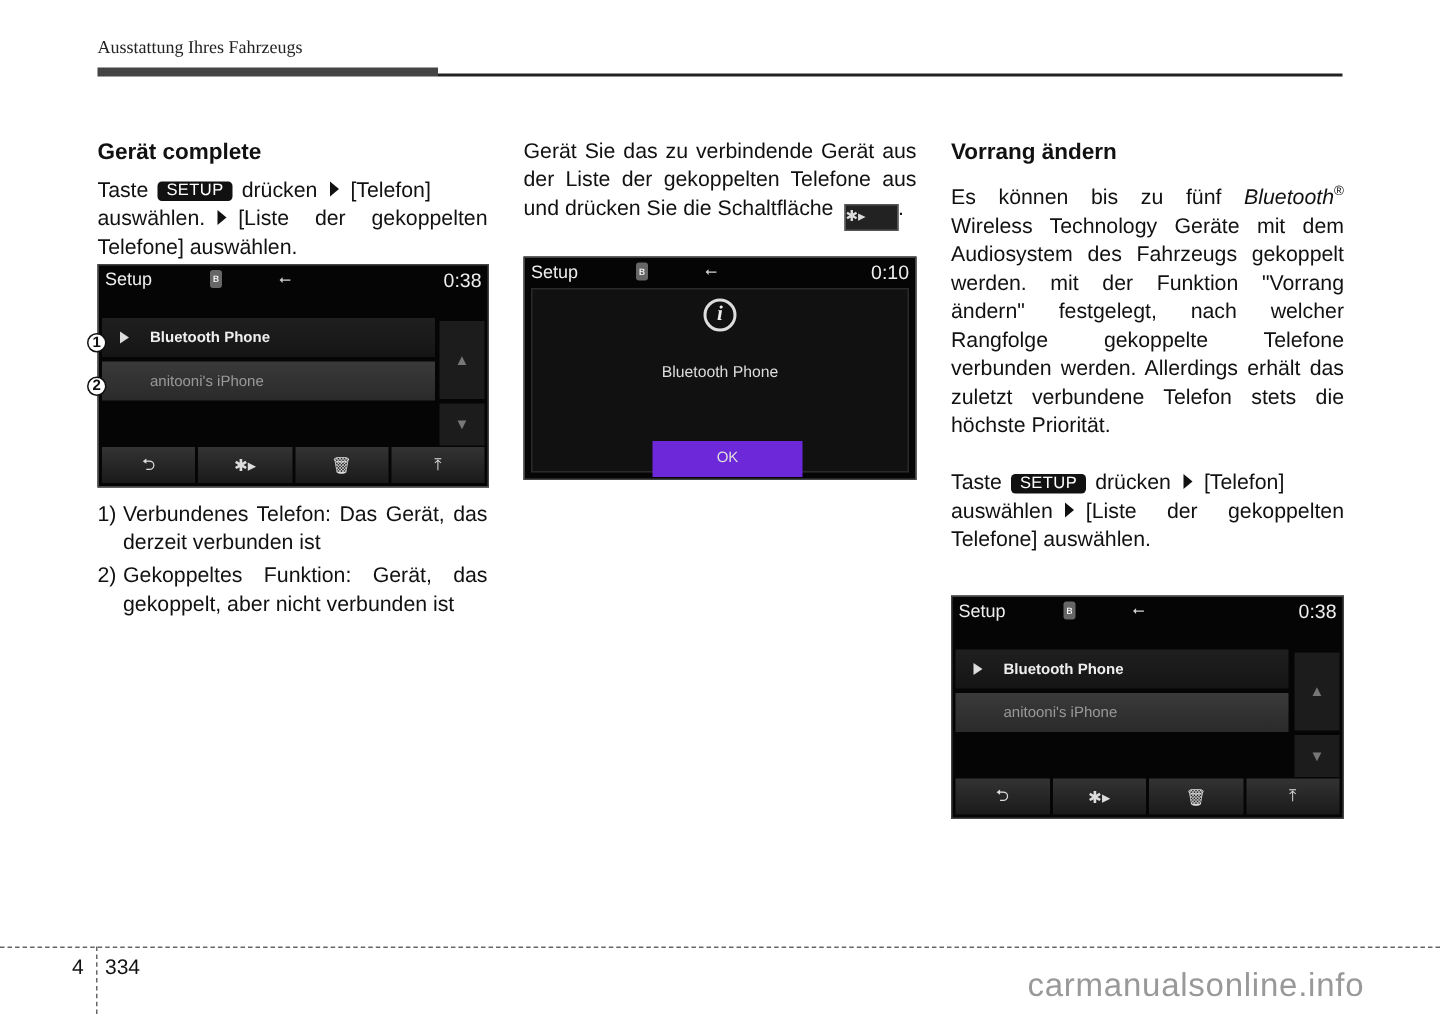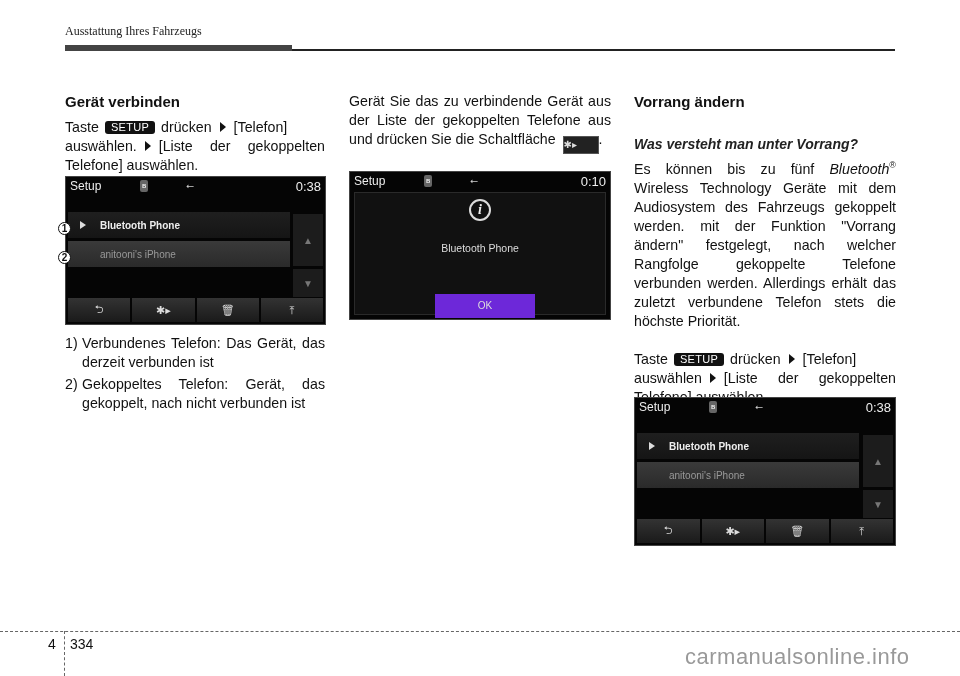--- a/index.html
+++ b/index.html
@@ -55,21 +55,21 @@
   .watermark { position: absolute; left: 685px; top: 644px; font-size: 22px; color: #999; letter-spacing: 0.5px; }
 </style>
 </head>
 <body>
 
 <div class="header-title">Ausstattung Ihres Fahrzeugs</div>
 <div class="header-bar"></div>
 <div class="header-line"></div>
 
 <div class="col col1">
-  <div class="h2">Gerät verbinden</div>
+  <div class="h2">Gerät complete</div>
   <p class="just">
     <span>Taste</span><span class="badge">SETUP</span><span>drücken</span><span class="tri"></span><span>[Telefon] auswählen.</span><span class="tri"></span><span>[Liste der gekoppelten Telefone] auswählen.</span>
   </p>
 </div>
 
 <div class="screen" style="left:65px; top:176px; width:261px; height:149px;">
   <div class="scr-top">
     <span class="scr-title">Setup</span>
     <span class="scr-bt">ʙ</span>
     <span class="scr-usb">⭠</span>
@@ -110,21 +110,21 @@
 <div class="callout" style="left:58px; top:222px;">1</div>
 <div class="callout" style="left:58px; top:251px;">2</div>
 
 <div class="col col1" style="top:334px;">
   <div class="list-item">
     <span class="list-num">1)</span>
     <span class="list-text">Verbundenes Telefon: Das Gerät, das derzeit verbunden ist</span>
   </div>
   <div class="list-item">
     <span class="list-num">2)</span>
-    <span class="list-text">Gekoppeltes Telefon: Gerät, das gekoppelt, nach nicht verbunden ist</span>
+    <span class="list-text">Gekoppeltes Funktion: Gerät, das gekoppelt, aber nicht verbunden ist</span>
   </div>
 </div>
 
 <div class="col col2">
   <p class="just">
     <span>Gerät Sie das zu verbindende Gerät aus der Liste der gekoppelten Telefone aus und drücken Sie die Schaltfläche</span>
     <span class="inline-btn">✱▸</span><span>.</span>
   </p>
 </div>
 
@@ -139,21 +139,20 @@
     <div class="dlg-icon">i</div>
     <div class="dlg-text">
       <div>Bluetooth Phone</div>
     </div>
     <div class="dlg-ok">OK</div>
   </div>
 </div>
 
 <div class="col col3">
   <div class="h2">Vorrang ändern</div>
-  <div class="h3">Was versteht man unter Vorrang?</div>
   <p class="just">
     <span>Es können bis zu fünf</span>
     <em class="bt">Bluetooth</em><sup>®</sup>
     <span>Wireless Technology Geräte mit dem Audiosystem des Fahrzeugs gekoppelt werden. mit der Funktion "Vorrang ändern" festgelegt, nach welcher Rangfolge gekoppelte Telefone verbunden werden. Allerdings erhält das zuletzt verbundene Telefon stets die höchste Priorität.</span>
   </p>
   <p class="just" style="margin-top:19px;">
     <span>Taste</span><span class="badge">SETUP</span><span>drücken</span><span class="tri"></span><span>[Telefon] auswählen</span><span class="tri"></span><span>[Liste der gekoppelten Telefone] auswählen.</span>
   </p>
 </div>
 

